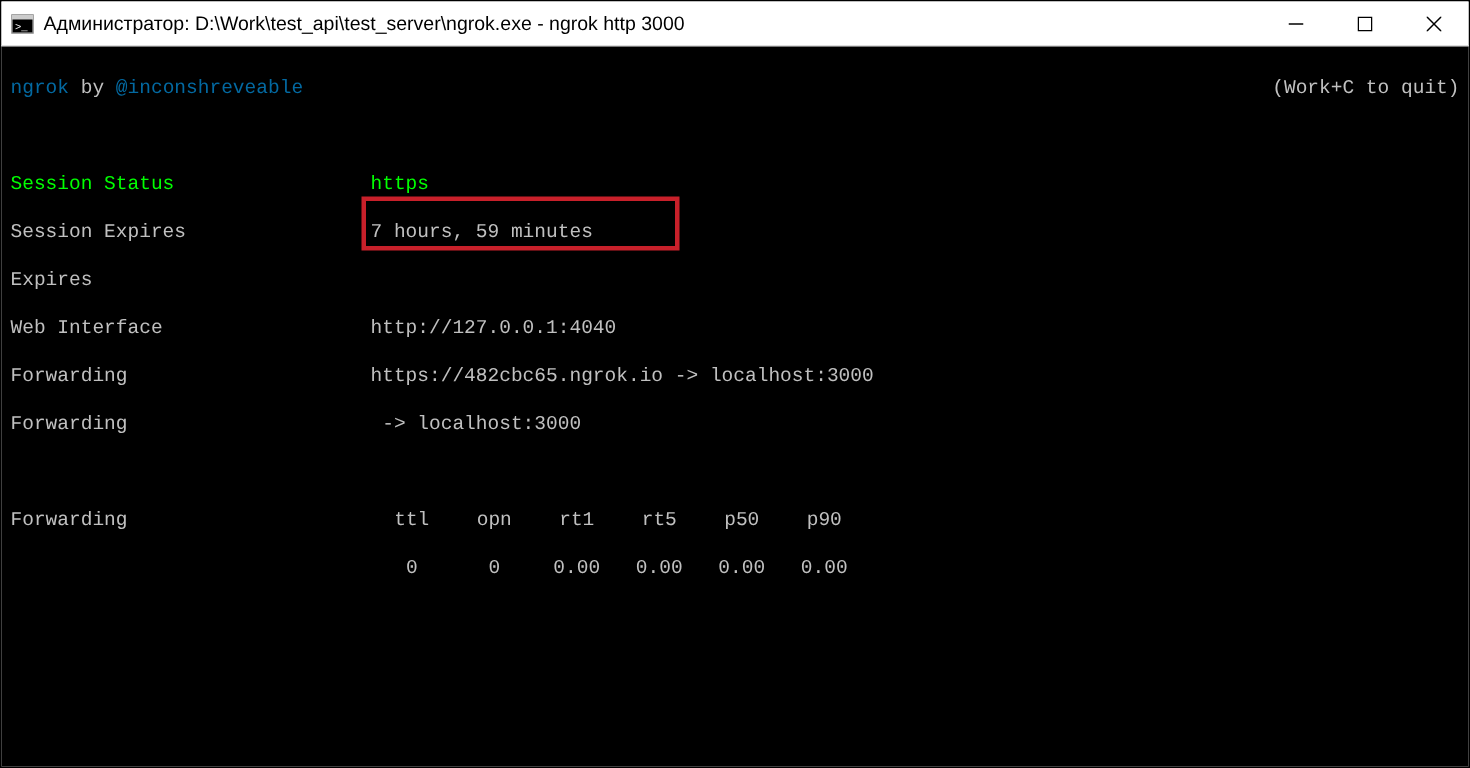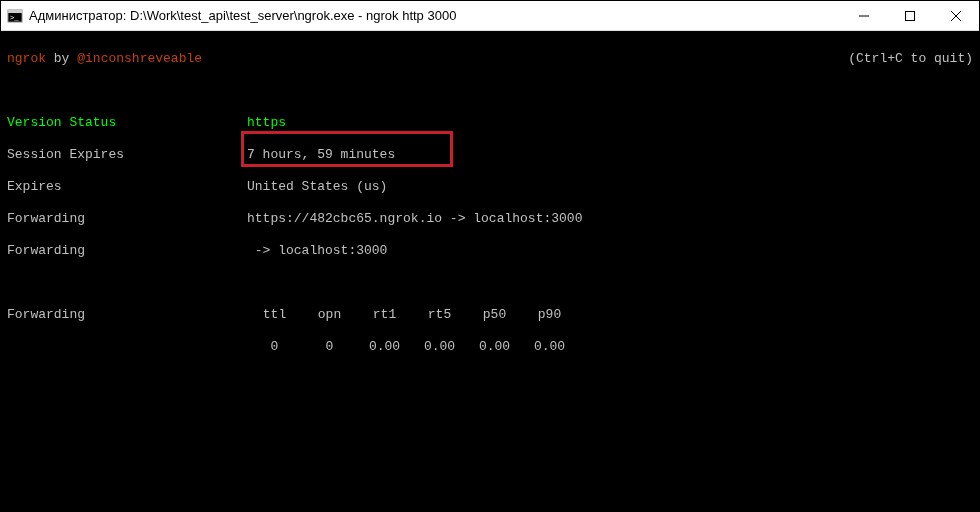--- a/index.html
+++ b/index.html
@@ -62,21 +62,21 @@
       flex: 1;
       background: #000;
       color: #c0c0c0;
       padding: 4px 6px;
       line-height: 16px;
       font-size: 13px;
       white-space: pre;
       overflow: hidden;
       position: relative;
     }
-    .cyan { color: #c2410c; }
+    .cyan { color: #0369a1; }
     .green { color: #00ff00; }
     .top-line {
       display: flex;
       justify-content: space-between;
     }
     .row { display: flex; }
     .label-col { width: 240px; display: inline-block; }
     .highlight-box {
       position: absolute;
       border: 3px solid #c8202a;
@@ -122,25 +122,26 @@
       <div class="window-btn close">
         <svg width="10" height="10" viewBox="0 0 10 10">
             <line x1="0" y1="0" x2="10" y2="10" stroke="#000" stroke-width="1"></line>
             <line x1="10" y1="0" x2="0" y2="10" stroke="#000" stroke-width="1"></line>
           </svg>
       </div>
     </div>
   </div>
 
   <div class="terminal">
-<div class="top-line"><span><span class="cyan">ngrok</span><span> by </span><span class="cyan">@inconshreveable</span></span><span>(Ctrl+C to quit)</span></div>
+<div class="top-line"><span><span class="cyan">ngrok</span><span> by </span><span class="cyan">@inconshreveable</span></span><span>(Work+C to quit)</span></div>
 <div>&nbsp;</div>
-<div class="row"><span class="label-col green">Version Status</span><span class="green">https</span></div>
+<div class="row"><span class="label-col green">Session Status</span><span class="green">https</span></div>
 <div class="row"><span class="label-col">Session Expires</span><span>7 hours, 59 minutes</span></div>
-<div class="row"><span class="label-col">Expires</span><span>United States (us)</span></div>
+<div class="row"><span class="label-col">Expires</span></div>
+<div class="row"><span class="label-col">Web Interface</span><span>http://127.0.0.1:4040</span></div>
 <div class="row"><span class="label-col">Forwarding</span><span>https://482cbc65.ngrok.io</span><span> -&gt; localhost:3000</span></div>
 <div class="row"><span class="label-col">Forwarding</span><span> -&gt; localhost:3000</span></div>
 <div>&nbsp;</div>
 <div class="row"><span class="label-col">Forwarding</span><span class="conn-table"><span class="conn-col">ttl</span><span class="conn-col">opn</span><span class="conn-col">rt1</span><span class="conn-col">rt5</span><span class="conn-col">p50</span><span class="conn-col">p90</span></span></div>
 <div class="row"><span class="label-col"> </span><span class="conn-table"><span class="conn-col">0</span><span class="conn-col">0</span><span class="conn-col">0.00</span><span class="conn-col">0.00</span><span class="conn-col">0.00</span><span class="conn-col">0.00</span></span></div>
 
     <div class="highlight-box"></div>
   </div>
 </div>
 

